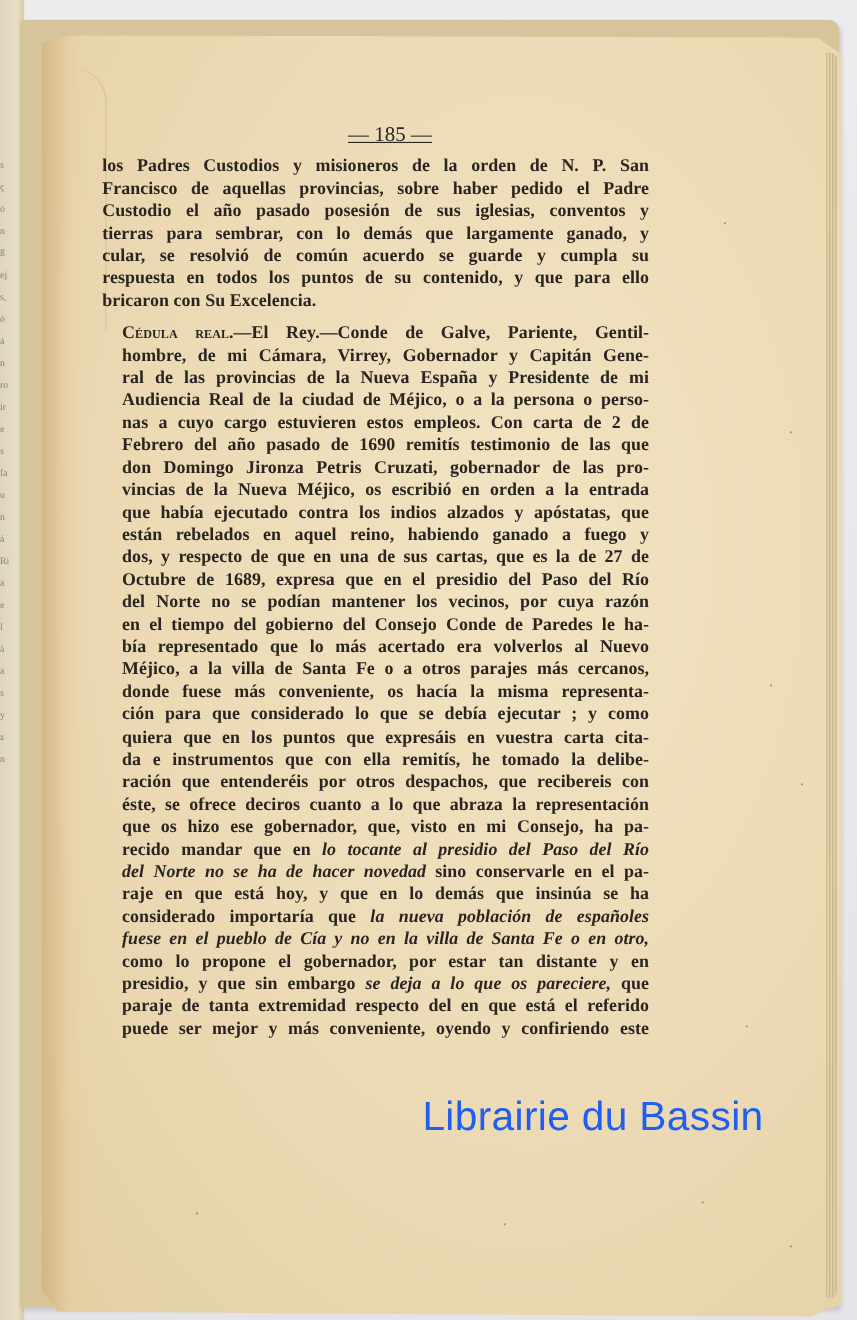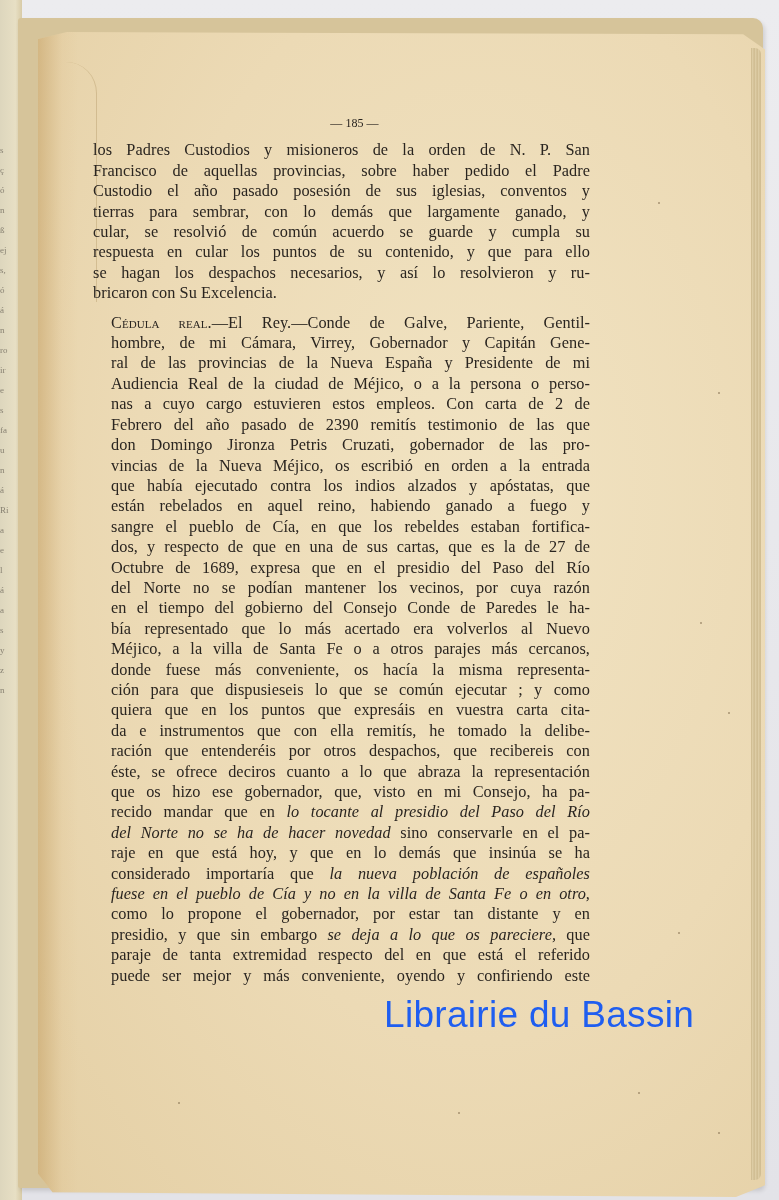--- a/index.html
+++ b/index.html
@@ -86,39 +86,41 @@
       font-family: "Liberation Serif", serif;
       color: #2a2520;
       font-size: 16.3px;
       line-height: 20.4px;
       text-align: justify;
       letter-spacing: 0.05px;
     }
     .page-number {
       text-align: center;
       margin: 0 0 7px 0;
-      font-size: 12px;
+      font-size: 19px;
       padding-left: 26px;
+      text-decoration: underline;
     }
     .para {
       margin: 0;
       text-align: justify;
       text-align-last: left;
       hyphens: manual;
     }
     .para + .para {
       margin-top: 9px;
       text-indent: 18px;
     }
     .para .line {
       display: block;
       text-align: justify;
       text-align-last: justify;
       white-space: nowrap;
       overflow: visible;
+      font-weight: bold;
     }
     .para .line.last {
       text-align-last: left;
     }
     .para .line.indent {
       text-indent: 18px;
     }
     .smallcaps {
       font-variant: small-caps;
       margin-top: 40px;
@@ -196,44 +198,42 @@
 
   <div class="text-block">
     <div class="page-number">— 185 —</div>
     <div id="paragraphs">
         <div class="para">
           <span class="line"><span>los Padres Custodios y misioneros de la orden de N. P. San</span></span>
           <span class="line"><span>Francisco de aquellas provincias, sobre haber pedido el Padre</span></span>
           <span class="line"><span>Custodio el año pasado posesión de sus iglesias, conventos y</span></span>
           <span class="line"><span>tierras para sembrar, con lo demás que largamente ganado, y</span></span>
           <span class="line"><span>cular, se resolvió de común acuerdo se guarde y cumpla su</span></span>
-          <span class="line"><span>respuesta en cular los puntos de su contenido, y que para ello</span></span>
-          <span class="line"><span>se hagan los despachos necesarios, y así lo resolvieron y ru-</span></span>
+          <span class="line"><span>respuesta en todos los puntos de su contenido, y que para ello</span></span>
           <span class="line last"><span>bricaron con Su Excelencia.</span></span>
         </div>
         <div class="para">
           <span class="line indent"><span class="smallcaps">Cédula real.</span><span>—El Rey.—Conde de Galve, Pariente, Gentil-</span></span>
           <span class="line"><span>hombre, de mi Cámara, Virrey, Gobernador y Capitán Gene-</span></span>
           <span class="line"><span>ral de las provincias de la Nueva España y Presidente de mi</span></span>
           <span class="line"><span>Audiencia Real de la ciudad de Méjico, o a la persona o perso-</span></span>
           <span class="line"><span>nas a cuyo cargo estuvieren estos empleos. Con carta de 2 de</span></span>
-          <span class="line"><span>Febrero del año pasado de 2390 remitís testimonio de las que</span></span>
+          <span class="line"><span>Febrero del año pasado de 1690 remitís testimonio de las que</span></span>
           <span class="line"><span>don Domingo Jironza Petris Cruzati, gobernador de las pro-</span></span>
           <span class="line"><span>vincias de la Nueva Méjico, os escribió en orden a la entrada</span></span>
           <span class="line"><span>que había ejecutado contra los indios alzados y apóstatas, que</span></span>
           <span class="line"><span>están rebelados en aquel reino, habiendo ganado a fuego y</span></span>
-          <span class="line"><span>sangre el pueblo de Cía, en que los rebeldes estaban fortifica-</span></span>
           <span class="line"><span>dos, y respecto de que en una de sus cartas, que es la de 27 de</span></span>
           <span class="line"><span>Octubre de 1689, expresa que en el presidio del Paso del Río</span></span>
           <span class="line"><span>del Norte no se podían mantener los vecinos, por cuya razón</span></span>
           <span class="line"><span>en el tiempo del gobierno del Consejo Conde de Paredes le ha-</span></span>
           <span class="line"><span>bía representado que lo más acertado era volverlos al Nuevo</span></span>
           <span class="line"><span>Méjico, a la villa de Santa Fe o a otros parajes más cercanos,</span></span>
           <span class="line"><span>donde fuese más conveniente, os hacía la misma representa-</span></span>
-          <span class="line"><span>ción para que dispusieseis lo que se común ejecutar ; y como</span></span>
+          <span class="line"><span>ción para que considerado lo que se debía ejecutar ; y como</span></span>
           <span class="line"><span>quiera que en los puntos que expresáis en vuestra carta cita-</span></span>
           <span class="line"><span>da e instrumentos que con ella remitís, he tomado la delibe-</span></span>
           <span class="line"><span>ración que entenderéis por otros despachos, que recibereis con</span></span>
           <span class="line"><span>éste, se ofrece deciros cuanto a lo que abraza la representación</span></span>
           <span class="line"><span>que os hizo ese gobernador, que, visto en mi Consejo, ha pa-</span></span>
           <span class="line"><span>recido mandar que en </span><span class="it">lo tocante al presidio del Paso del Río</span></span>
           <span class="line"><span class="it">del Norte no se ha de hacer novedad</span><span> sino conservarle en el pa-</span></span>
           <span class="line"><span>raje en que está hoy, y que en lo demás que insinúa se ha</span></span>
           <span class="line"><span>considerado importaría que </span><span class="it">la nueva población de españoles</span></span>
           <span class="line"><span class="it">fuese en el pueblo de Cía y no en la villa de Santa Fe o en otro,</span></span>

